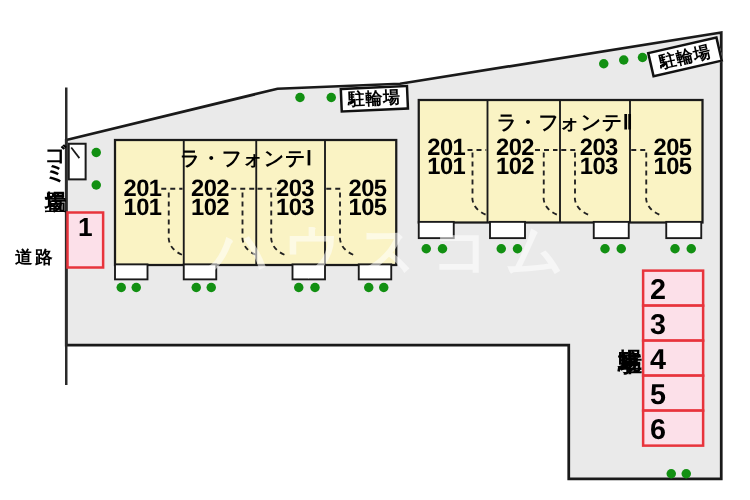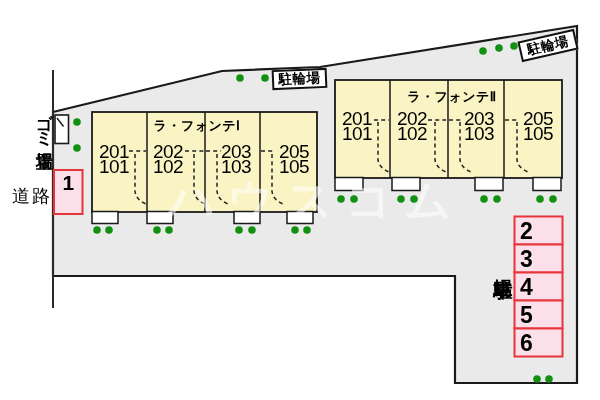--- a/index.html
+++ b/index.html
@@ -2,22 +2,22 @@
 <html><head>
 <meta charset="utf-8">
 <style>
   html,body{margin:0;padding:0;background:#fff;}
   .stage{
     position:relative;width:600px;height:400px;background:#ffffff;
     font-family:"Liberation Sans",sans-serif;overflow:hidden;color:#000;
   }
   .stage svg{position:absolute;left:0;top:0;}
   .txt{position:absolute;white-space:nowrap;}
-  .bldg-title{font-size:13px;font-weight:bold;letter-spacing:0.5px;transform:translateX(-50%);}
-  .ulabel{font-size:19px;font-weight:400;line-height:15px;text-align:center;transform:translateX(-50%);letter-spacing:-0.5px;}
+  .bldg-title{font-size:16px;font-weight:bold;letter-spacing:0.5px;transform:translateX(-50%);}
+  .ulabel{font-size:19px;font-weight:700;line-height:15px;text-align:center;transform:translateX(-50%);letter-spacing:-0.5px;}
   .vtext{writing-mode:vertical-rl;text-orientation:upright;font-weight:600;}
   .bike-label{
     box-sizing:border-box;background:#ffffff;border:2px solid #111;
     display:flex;align-items:center;justify-content:center;
     font-size:13.5px;font-weight:bold;letter-spacing:0.5px;
   }
   .pnum{font-size:23px;font-weight:600;}
   .watermark{
     position:absolute;left:168px;top:170px;font-size:46px;font-weight:bold;
     letter-spacing:12px;color:rgba(255,255,255,0.55);pointer-events:none;text-align:center;
@@ -154,21 +154,21 @@
   </div>
   <div class="txt ulabel" style="left:538px;top:111px;">
     <div>205</div>
       <div>105</div>
   </div>
 
   <div class="txt bike-label" style="left:272px;top:69px;width:55px;height:20px;transform:rotate(-2.5deg);">駐輪場</div>
   <div class="txt bike-label" style="left:519px;top:35px;width:58px;height:21px;transform:rotate(-13deg);">駐輪場</div>
 
   <div class="txt vtext" style="left:33px;top:101px;height:78px;font-size:17px;">ゴミ置場</div>
-  <div class="txt" style="left:12px;top:184px;font-size:18px;font-weight:400;letter-spacing:2px;">道路</div>
+  <div class="txt" style="left:12px;top:197px;font-size:14px;font-weight:700;letter-spacing:2px;">道路</div>
   <div class="txt vtext" style="left:490px;top:264px;height:60px;font-size:19px;">駐車場</div>
 
   <div class="txt pnum" style="left:54px;top:171px;width:28.5px;text-align:center;font-size:21px;">1</div>
   <div class="txt pnum" style="left:520px;top:216.5px;width:42px;line-height:28px;">2</div>
   <div class="txt pnum" style="left:520px;top:244.5px;width:42px;line-height:28px;">3</div>
   <div class="txt pnum" style="left:520px;top:272.5px;width:42px;line-height:28px;">4</div>
   <div class="txt pnum" style="left:520px;top:300.5px;width:42px;line-height:28px;">5</div>
   <div class="txt pnum" style="left:520px;top:328.5px;width:42px;line-height:28px;">6</div>
 
   <div class="watermark">ハウスコム</div>

